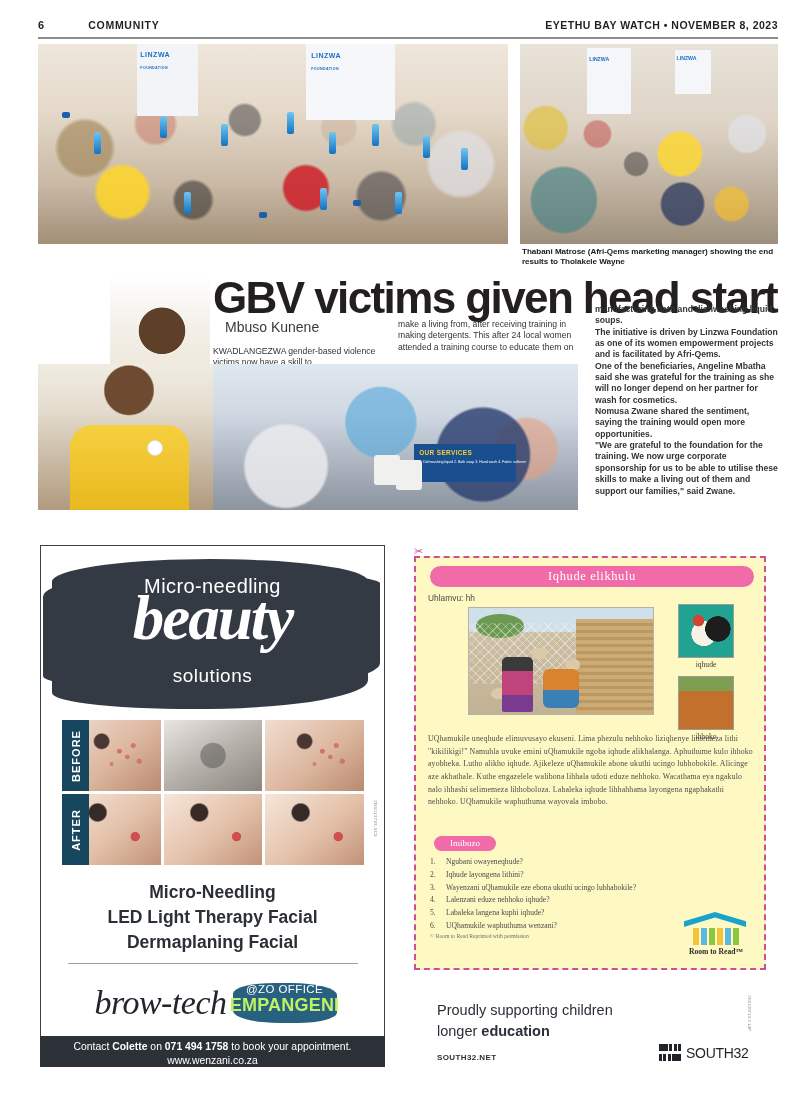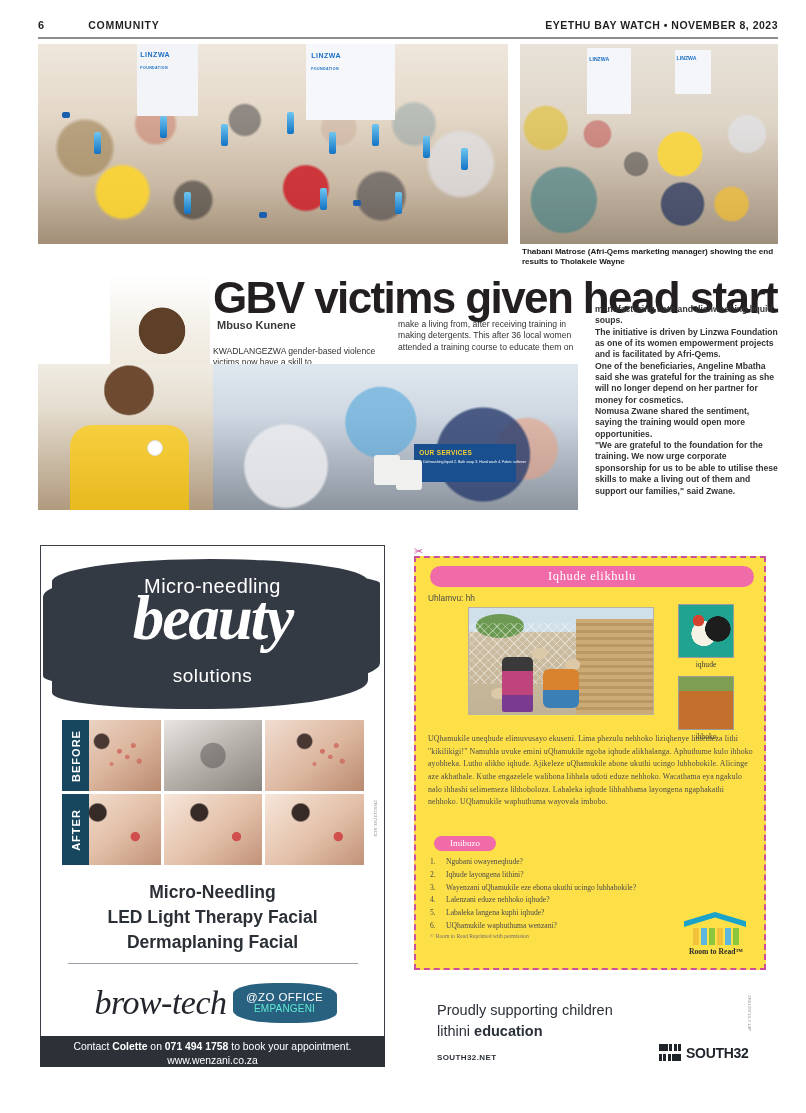--- a/index.html
+++ b/index.html
@@ -106,21 +106,21 @@
      color:#fff; line-height:1.5; }
   #photo-train .jug { position:absolute; width:26px; height:30px; background:#f0f0ee;
      border-radius:3px; }
 
   
   .headline {
     position:absolute; left:213px; top:276px; width:565px;
     font-size:44px; font-weight:800; letter-spacing:-1.6px; color:#231f20;
     line-height:1.02; font-family:"Liberation Sans", sans-serif;
   }
-  .byline { position:absolute; left:217px; top:319px; font-size:11px; color:#3a3a3a;font-weight:bold; }
+  .byline { position:absolute; left:225px; top:319px; font-size:14px; color:#3a3a3a; }
   .col { position:absolute; font-size:8.6px; line-height:1.32; color:#333; }
   .col p { margin:0; }
   .col p.lead { margin-top:11px; }
   #col1 { left:213px; top:335px; width:172px; }
   #col2 { left:398px; top:319px; width:182px; }
   #col3 { left:595px; top:304px; width:183px;font-weight:bold; }
 
   
   #ad-beauty {
     position:absolute; left:40px; top:545px; width:345px; height:522px;
@@ -169,35 +169,35 @@
 
   .svc-list { position:absolute; left:40px; top:880px; width:345px; text-align:center;
      font-size:17.5px; font-weight:700; color:#2b2f36; line-height:1.42; }
   .ad-rule { position:absolute; left:68px; top:963px; width:290px; height:1px; background:#9aa0a8; }
   .brow-row { position:absolute; left:40px; top:975px; width:351px; height:55px;
      display:flex; align-items:center; justify-content:center; }
   .brow-txt { font-family:"Liberation Serif", serif; font-style:italic; font-size:34px;
      color:#22262c; letter-spacing:-.5px; }
   .zo-badge { position:relative; margin-left:6px; width:104px; height:40px;
      background:#28607f; border-radius:40% 44% 38% 46% / 26% 30% 26% 30%;
-     display:flex; flex-direction:column; align-items:center; justify-content:center; }
+     display:flex; flex-direction:column; align-items:center; justify-content:flex-start; }
   .zo-l1 { color:#fff; font-size:11.5px; font-weight:400; letter-spacing:.4px; }
-  .zo-l2 { color:#5eead4; font-size:10px; font-weight:400; letter-spacing:.2px; }
+  .zo-l2 { color:#bef264; font-size:18px; font-weight:700; letter-spacing:.2px; }
   .ad-foot { position:absolute; left:40px; top:1036px; width:345px; height:31px;
      background:#2c3138; color:#fff; text-align:center; padding-top:4px;
      font-size:10.4px; line-height:1.35; }
   .ad-foot b { font-weight:700; }
   .ad-vcode { position:absolute; left:378px; top:800px; width:10px;
      font-size:4.4px; color:#8c8c8c; transform-origin: left top; transform: rotate(90deg);
      white-space:nowrap; letter-spacing:.3px; }
 
   
   #school-panel {
     position:absolute; left:414px; top:556px; width:352px; height:414px;
-    border:2px dashed #cc4f9c; background:#fde047;
+    border:2px dashed #cc4f9c; background:#fef9c3;
   }
   .scissor { position:absolute; left:414px; top:545px; font-size:11px; color:#cc4f9c; }
   .sp-title {
     position:absolute; left:14px; top:8px; width:324px; height:21px; background:#f06ba8;
     border-radius:11px; color:#fff; font-size:12.5px; text-align:center; line-height:21px;
     font-family:"Liberation Serif", serif; letter-spacing:.6px;
   }
   .sp-uhlamvu { position:absolute; left:12px; top:35px; font-size:8.4px; color:#4a4a4a; }
   .sp-scene { position:absolute; left:52px; top:49px; width:186px; height:108px;
      border:1px solid #b9b2a4; overflow:hidden;
@@ -257,21 +257,21 @@
   
   .s32-msg { position:absolute; left:437px; top:1000px; width:300px;
      font-size:14.5px; color:#2b3038; line-height:1.42; }
   .s32-msg b { font-weight:700; }
   .s32-url { position:absolute; left:437px; top:1053px; font-size:8px; font-weight:700;
      color:#2b3038; letter-spacing:.4px; }
   .s32-logo { position:absolute; left:659px; top:1044px; display:flex; align-items:center; gap:5px; }
   .s32-mark { width:22px; height:17px; display:flex; flex-direction:column; justify-content:space-between; }
   .s32-mark .r { display:flex; gap:1.6px; height:7px; }
   .s32-mark .r i { display:block; background:#1f242b; }
-  .s32-name { font-size:14px; font-weight:700; color:#1f242b; letter-spacing:-.3px; }
+  .s32-name { font-size:14px; font-weight:400; color:#1f242b; letter-spacing:-.3px; }
   .s32-vcode { position:absolute; left:752px; top:995px; width:10px; font-size:4.4px;
      color:#9a9a9a; transform-origin:left top; transform:rotate(90deg); white-space:nowrap; }
 </style>
 </head>
 <body>
 
 <div class="page">
 
   <div class="masthead">
     <div class="mh-left">
@@ -323,26 +323,26 @@
       <div class="bg"></div>
     </div>
 
   <h1 class="headline">GBV victims given head start</h1>
   <div class="byline">Mbuso Kunene</div>
 
   <div class="col" id="col1">
     <p class="lead">KWADLANGEZWA gender-based violence victims now have a skill to</p>
   </div>
   <div class="col" id="col2">
-    <p>make a living from, after receiving training in making detergents. This after 36 local women attended a training course to educate them on</p>
+    <p>make a living from, after receiving training in making detergents. This after 24 local women attended a training course to educate them on</p>
   </div>
   <div class="col" id="col3">
     <p>manufacturing bath and dishwashing liquid soups.</p>
     <p>The initiative is driven by Linzwa Foundation as one of its women empowerment projects and is facilitated by Afri-Qems.</p>
-    <p>One of the beneficiaries, Angeline Mbatha said she was grateful for the training as she will no longer depend on her partner for money for cosmetics.</p>
+    <p>One of the beneficiaries, Angeline Mbatha said she was grateful for the training as she will no longer depend on her partner for wash for cosmetics.</p>
     <p>Nomusa Zwane shared the sentiment, saying the training would open more opportunities.</p>
     <p>"We are grateful to the foundation for the training. We now urge corporate sponsorship for us to be able to utilise these skills to make a living out of them and support our families," said Zwane.</p>
   </div>
 
   <div class="photo" id="photo-speaker">
     <div class="bg"></div>
       <div class="shirt"></div>
       <div class="badge"></div>
   </div>
   <div class="photo" id="photo-train">
@@ -480,21 +480,21 @@
         <i style="background:#f2c33a"></i>
           <i style="background:#5bb6e0"></i>
           <i style="background:#8cc63f"></i>
       </div>
       <div class="lbl">Room to Read™</div>
     </div>
   </div>
 
   <div class="s32-msg">
     <div>Proudly supporting children</div>
-    <div><span>lithini </span><b>education</b></div>
+    <div><span>longer </span><b>education</b></div>
   </div>
   <div class="s32-url">SOUTH32.NET</div>
   <div class="s32-logo">
     <div class="s32-mark">
       <div class="r">
           <i style="width:9px"></i>
           <i style="width:3px"></i>
           <i style="width:3px"></i>
           <i style="width:3px"></i>
         </div>

